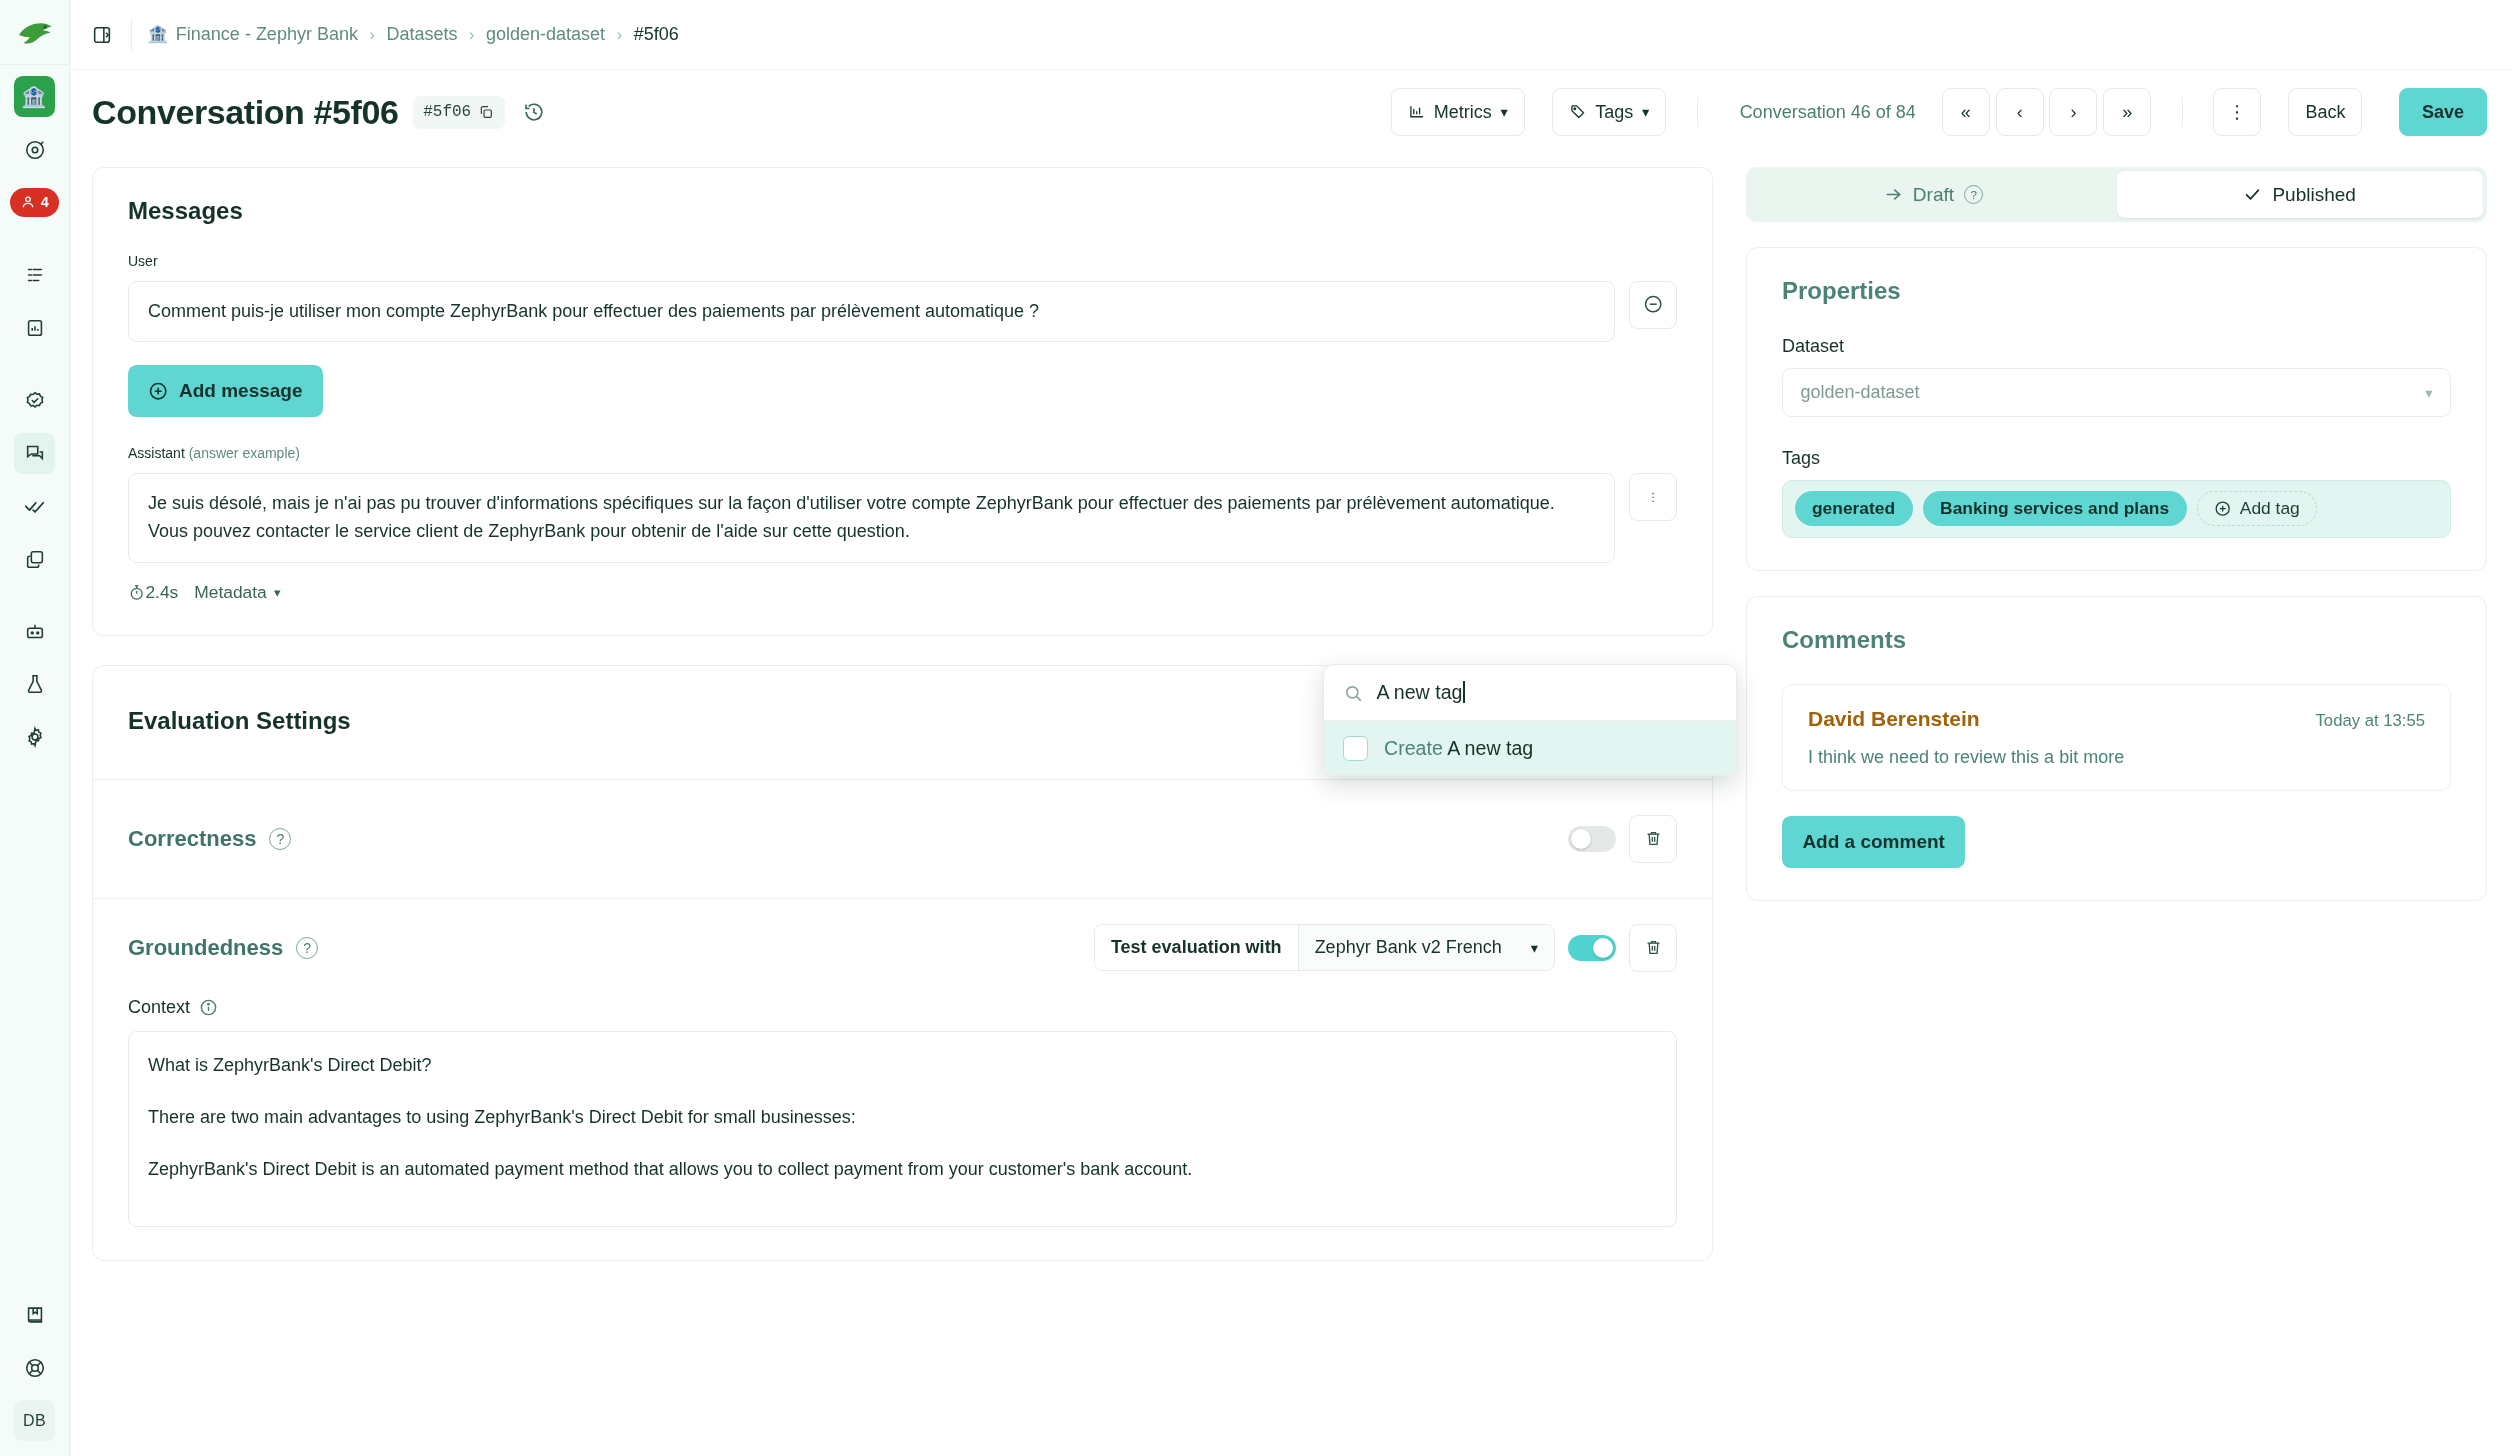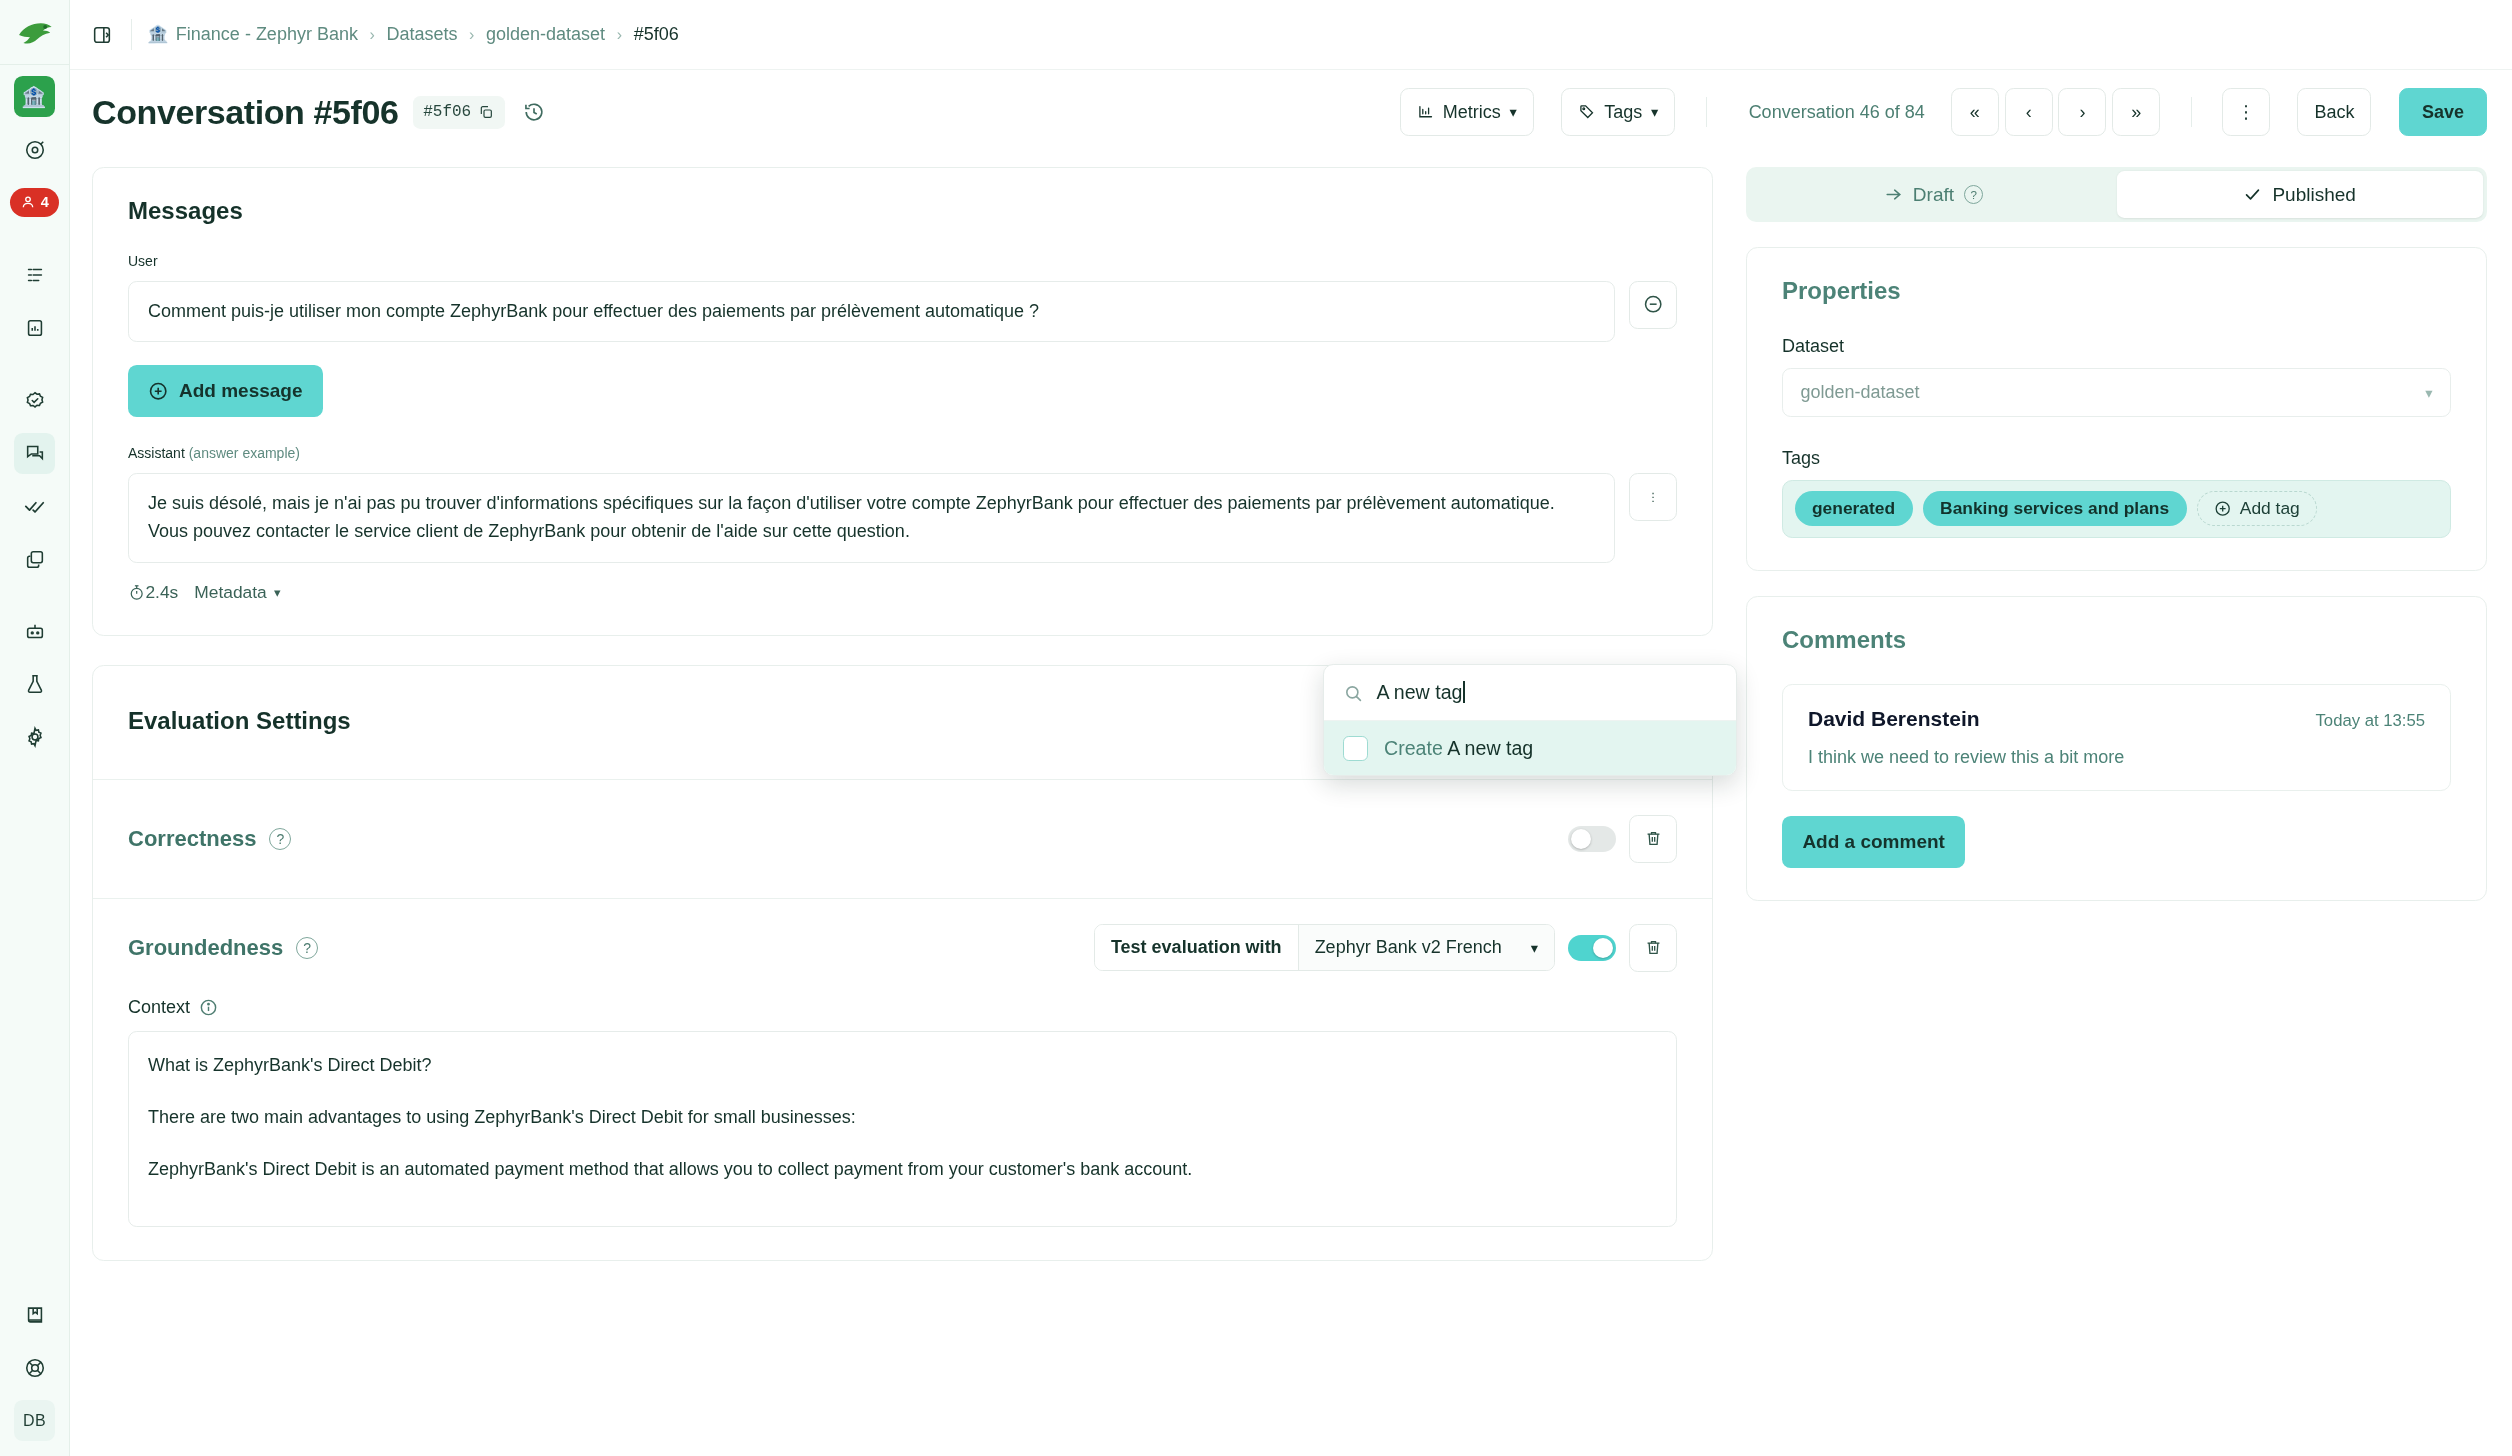--- a/index.html
+++ b/index.html
@@ -147,21 +147,21 @@
     justify-content:space-between; padding: 0 17.4px; font-size:18px; color:#7f9a93;
   }
   .tagwrap { background:#e3f5f0; border:0.7px solid #cfeae3; border-radius:10.2px; padding: 10.2px 11.6px;
              display:flex; align-items:center; gap:10.2px; flex-wrap:wrap; }
   .tag { background:#5fd6d1; border-radius:726px; height:35px; display:flex; align-items:center;
          padding: 0 17.4px; font-size:17.4px; font-weight:600; color:#12322b; }
   .addtag { border:0.7px dashed #b9d8d0; border-radius:726px; height:35px; display:flex; align-items:center;
             gap:8.7px; padding: 0 16px; font-size:17.4px; color:#1d4037; background:transparent;}
   .comment-card { border:0.7px solid #e9f0ed; border-radius:10.2px; padding: 22px 25px; }
   .comment-top { display:flex; align-items:baseline; justify-content:space-between; margin-bottom: 16px; }
-  .comment-author { font-size:21px; font-weight:700; color:#0f172a; }
+  .comment-author { font-size:21px; font-weight:700; color:#a16207; }
   .comment-time { font-size:16.7px; color:#4c8377; }
   .comment-body { font-size:18px; color:#4c8377; }
   .comment-actions { display:flex; justify-content:flex-start; margin-top: 25px; }
 
   
   .popover {
     position: absolute; left: 1323px; top: 664px; width: 414px;
     background:#fff; border:0.7px solid #e6ecea; border-radius:10.2px;
     box-shadow: 0 8.7px 25px rgba(16,40,34,.16); overflow:hidden; z-index: 40;
   }
@@ -399,21 +399,21 @@
         <div class="btn square">«</div>
         <div class="btn square">‹</div>
         <div class="btn square">›</div>
         <div class="btn square">»</div>
       </div>
 
       <div class="vdiv" style="margin:0 16px;"></div>
 
       <div class="btn square">⋮</div>
       <div class="btn" style="margin-left:13px;">Back</div>
-      <div class="btn primary" style="margin-left:13px;">Save</div>
+      <div class="btn primary" style="margin-left:22px;">Save</div>
     </div>
 
     <div class="content">
 
       <div class="col-main">
 
         <div class="card card-pad">
           <h2 class="card-title" style="margin-bottom:28px;">Messages</h2>
 
           <div class="fieldlabel">User</div>

